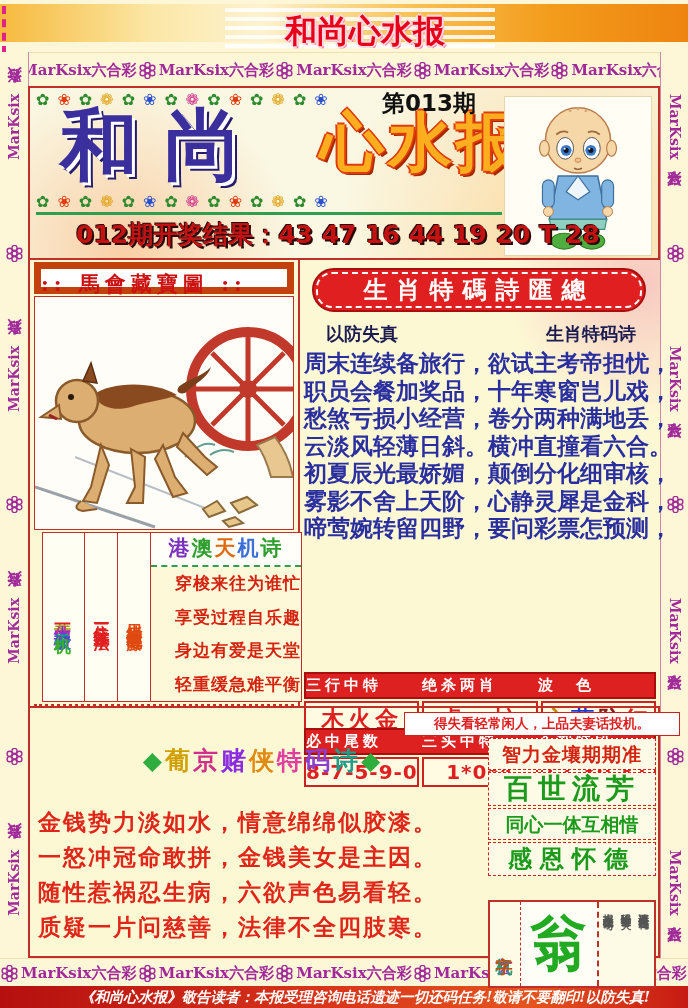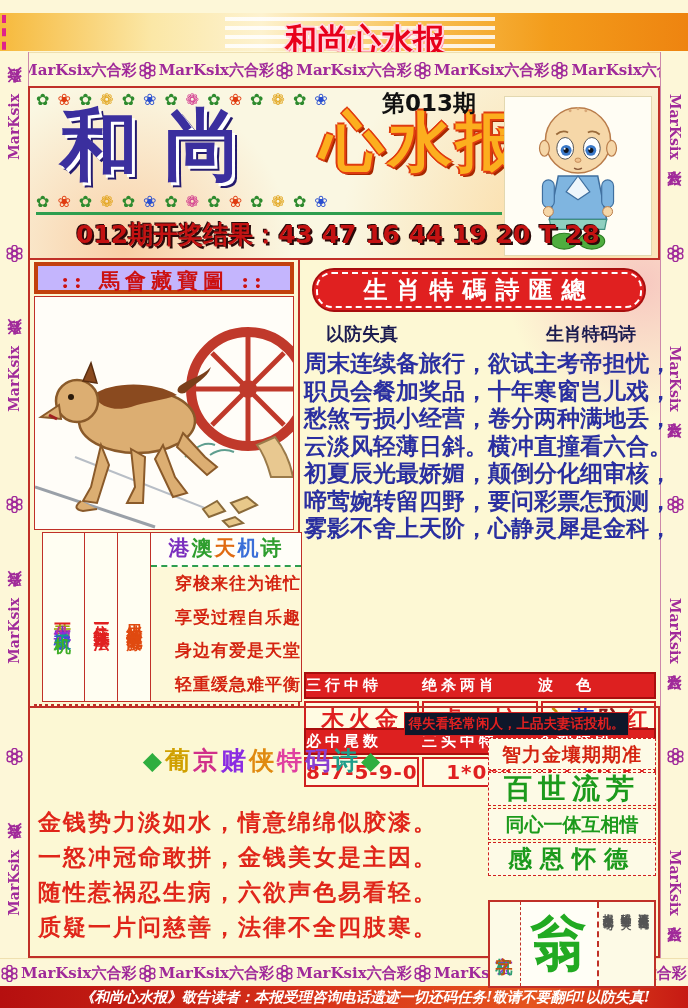--- a/index.html
+++ b/index.html
@@ -1,21 +1,21 @@
 <!DOCTYPE html>
 <html><head>
 <meta charset="utf-8">
 <style>
   html,body{margin:0;padding:0;}
   body{font-family:"DejaVu Sans","Liberation Sans",sans-serif;background:#ffffff;}
   #page{position:relative;width:688px;height:1008px;overflow:hidden;background:#fdf7d8;}
 
   
   .top-banner{position:absolute;left:0;top:4px;width:688px;height:38px;
-    background:linear-gradient(90deg,#f6b93c 0%,#fbe7a6 22%,#fdf2cf 38%,#f8c153 60%,#f39c1b 80%,#ee8410 100%);margin-top:9px;}
+    background:linear-gradient(90deg,#f6b93c 0%,#fbe7a6 22%,#fdf2cf 38%,#f8c153 60%,#f39c1b 80%,#ee8410 100%);}
   .top-banner .stripes{position:absolute;left:225px;top:4px;width:270px;height:44px;
     background:repeating-linear-gradient(180deg,rgba(255,255,255,.85) 0 4px,rgba(255,255,255,0) 4px 9px);}
   .top-banner .dash-edge{position:absolute;left:2px;top:2px;height:48px;width:0;border-left:4px dashed #e0218a;}
   .top-banner-title{position:absolute;left:230px;top:6px;width:270px;text-align:center;
     font-family:"DejaVu Serif","Liberation Serif",serif;font-weight:bold;font-size:32px;color:#e8001b;
     text-shadow:-2px 0 #ffd9e0,2px 0 #ffd9e0,0 -2px #ffd9e0,0 2px #ffd9e0,2px 2px #f8a;}
 
   
   .mk-strip{position:absolute;left:0;width:688px;height:34px;background:#fdf7d8;
     display:flex;align-items:center;justify-content:space-around;border-top:1px solid #efe0b0;border-bottom:1px solid #efe0b0;}
@@ -53,22 +53,22 @@
   .paper-title-2{position:absolute;left:290px;top:22px;font-family:"DejaVu Serif","Liberation Serif",serif;
     font-weight:bold;font-size:64px;line-height:1;color:#fcae1e;letter-spacing:4px;
     text-shadow:-2px 0 #e03c10,2px 0 #e03c10,0 -2px #e03c10,0 2px #e03c10,3px 3px 0 #a82800;}
   .issue-no{position:absolute;left:352px;top:0px;font-size:23px;font-weight:bold;color:#111;}
   .monk-box{position:absolute;left:474px;top:8px;width:146px;height:158px;background:#fffdf4;border:1px solid #e3d8b0;}
   .results-line{position:absolute;left:46px;top:130px;width:440px;font-weight:bold;font-size:25px;color:#c41212;
     text-shadow:2px 2px 0 #2a0a0a,-1px -1px 0 #2a0a0a;white-space:nowrap;}
 
   
   .mid-left{position:absolute;left:2px;top:172px;width:268px;height:446px;border-right:2px solid #c03028;box-sizing:border-box;}
-  .treasure-header{position:absolute;left:2px;top:2px;width:260px;height:32px;background:#c4b5fd;border:4px solid #c2410c;
-    box-sizing:border-box;text-align:center;font-family:"DejaVu Serif","Liberation Serif",serif;font-weight:bold;
+  .treasure-header{position:absolute;left:2px;top:2px;width:260px;height:32px;background:#ffffff;border:7px solid #c2410c;
+    box-sizing:border-box;font-family:"DejaVu Serif","Liberation Serif",serif;font-weight:bold;
     font-size:21px;color:#cc1111;letter-spacing:5px;line-height:30px;}
   .treasure-art{position:absolute;left:2px;top:36px;width:260px;height:234px;background:#ffffff;border:1px solid #c03028;box-sizing:border-box;overflow:hidden;}
   .mid-left-bottom{position:absolute;left:10px;top:272px;width:260px;height:170px;display:flex;border:1px solid #c03028;box-sizing:border-box;background:#fffef2;}
   .vcol{writing-mode:vertical-rl;text-orientation:upright;font-family:"DejaVu Serif","Liberation Serif",serif;
     font-weight:bold;display:flex;align-items:center;justify-content:center;border-right:1px solid #c03028;
     padding:4px 0;box-sizing:border-box;letter-spacing:2px;}
   .vcol.c1{width:42px;font-size:17px;}
   .vcol.c2{width:33px;font-size:16px;color:#e02020;}
   .vcol.c3{width:33px;font-size:16px;color:#e04a10;}
   .hk-box{flex:1;display:flex;flex-direction:column;}
@@ -98,21 +98,21 @@
   .ptable .hrow{display:flex;background:#dd2020;border:2px solid #a80e0e;box-sizing:border-box;}
   .ptable .hcell{flex:1;text-align:left;color:#fff;font-weight:bold;font-size:15px;letter-spacing:4px;padding:2px 0;}
   .ptable .vrow{display:flex;gap:3px;margin-top:2px;}
   .ptable .vcell{flex:1;background:#fffbe3;border:2px solid #d02020;box-sizing:border-box;text-align:center;
     font-family:"DejaVu Serif","Liberation Serif",serif;font-weight:bold;font-size:23px;color:#e02020;
     letter-spacing:4px;padding:1px 0;white-space:nowrap;overflow:hidden;}
   .ptable.t2 .vcell{font-size:20px;letter-spacing:1px;font-family:"DejaVu Sans","Liberation Sans",sans-serif;}
 
   
   .bottom-row{position:absolute;left:0;top:618px;width:628px;height:250px;border-top:2px solid #c03028;}
-  .couplet{position:absolute;left:374px;top:4px;width:225px;height:24px;background:#0f172a;border:1px solid #d02020;
+  .couplet{position:absolute;left:374px;top:4px;width:276px;height:24px;background:#ffffff;border:1px solid #d02020;
     box-sizing:border-box;text-align:center;font-family:"DejaVu Serif","Liberation Serif",serif;font-weight:bold;
     font-size:13.5px;color:#e02020;line-height:21px;white-space:nowrap;}
   .pj-title{position:absolute;left:8px;top:36px;width:450px;text-align:center;
     font-family:"DejaVu Serif","Liberation Serif",serif;font-weight:bold;font-size:25px;letter-spacing:3px;}
   .pj-poem{position:absolute;left:8px;top:96px;width:450px;}
   .pj-poem .line{font-family:"DejaVu Serif","Liberation Serif",serif;font-weight:bold;font-size:23px;
     line-height:35px;color:#e0261a;letter-spacing:2px;white-space:nowrap;}
   .right-stack{position:absolute;left:458px;top:30px;width:168px;}
   .rbox{border:1px dashed #d02020;background:#fdfae6;text-align:center;margin-bottom:2px;
     font-family:"DejaVu Serif","Liberation Serif",serif;font-weight:bold;}
@@ -418,22 +418,22 @@
       <div class="zodiac-labels">
         <div>以防失真</div>
         <div>生肖特码诗</div>
       </div>
       <div class="zodiac-poem">
           <div class="line">周末连续备旅行，欲试主考帝担忧，</div>
           <div class="line">职员会餐加奖品，十年寒窗岂儿戏，</div>
           <div class="line">愁煞亏损小经营，卷分两种满地丢，</div>
           <div class="line">云淡风轻薄日斜。横冲直撞看六合。</div>
           <div class="line">初夏辰光最娇媚，颠倒分化细审核，</div>
+          <div class="line">雾影不舍上天阶，心静灵犀是金科，</div>
           <div class="line">啼莺婉转留四野，要问彩票怎预测，</div>
-          <div class="line">雾影不舍上天阶，心静灵犀是金科，</div>
         </div>
 
       <div class="ptable t1">
         <div class="hrow">
           <div class="hcell">三行中特</div>
           <div class="hcell">绝杀两肖</div>
           <div class="hcell">波　色</div>
         </div>
         <div class="vrow">
           <div class="vcell">木火金</div>

